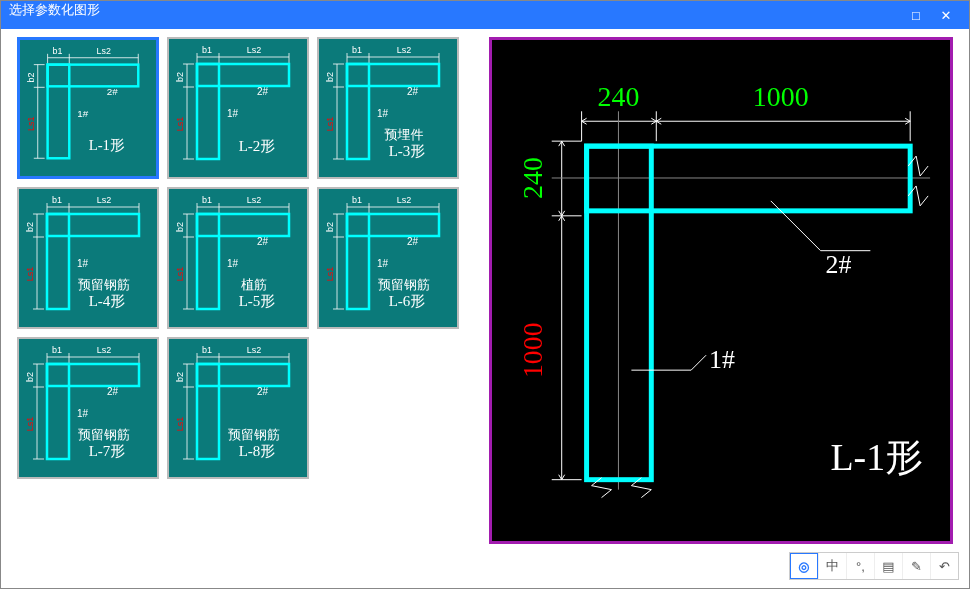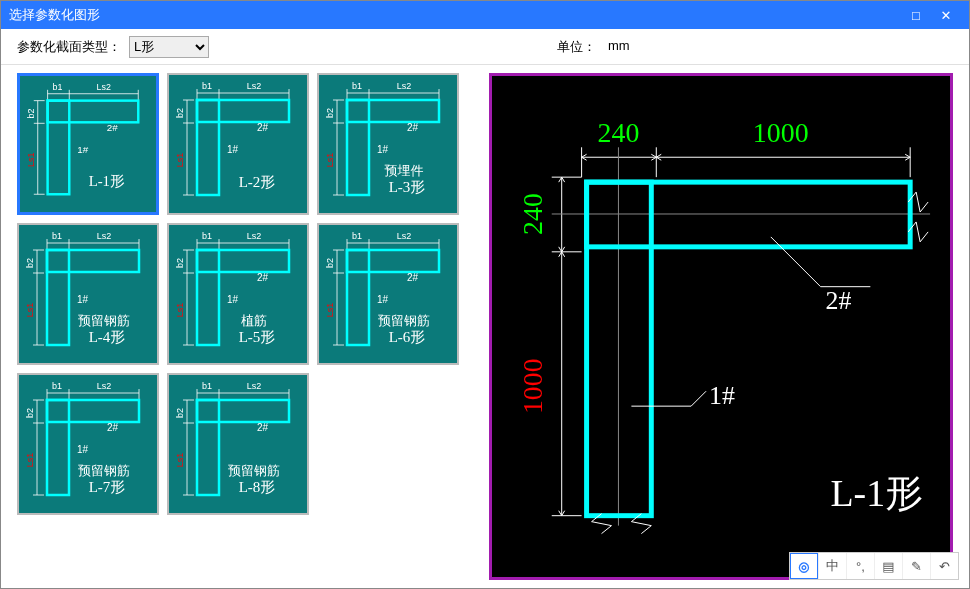--- a/index.html
+++ b/index.html
@@ -1,18 +1,18 @@
 <!DOCTYPE html>
 <html><head>
   <meta charset="utf-8">
   <style>
     * { box-sizing: border-box; margin: 0; padding: 0; }
     body { font-family: "Microsoft YaHei", sans-serif; font-size: 13px; background: #f0f0f0; overflow: hidden; }
     .window { width: 970px; height: 589px; background: #fff; border: 1px solid #888; position: relative; }
-    .titlebar { background: #2878ff; color: #fff; height: 28px; display: flex; align-items: center; padding: 0 8px; }
+    .titlebar { background: #2878ff; color: #fff; height: 28px; display: flex; padding: 0 8px; }
     .titlebar-text { flex: 1; font-size: 13px; }
     .titlebar-btn { width: 30px; height: 28px; display: flex; align-items: center; justify-content: center; cursor: pointer; color: #fff; }
     .toolbar { height: 36px; display: flex; align-items: center; padding: 0 16px; gap: 8px; border-bottom: 1px solid #e0e0e0; }
     .toolbar label { font-size: 13px; }
     .toolbar select { width: 80px; height: 22px; border: 1px solid #aaa; font-size: 13px; }
     .toolbar .unit-wrap { margin-left: 340px; display: flex; gap: 12px; }
     .content { display: flex; height: calc(100% - 64px); padding: 8px 16px; gap: 12px; justify-content: space-between; }
     .thumbs-panel { width: 460px; display: flex; flex-wrap: wrap; align-content: flex-start; gap: 8px; }
     .thumb { width: 142px; height: 142px; border: 2px solid #bbb; background: #0b7a7a; position: relative; cursor: pointer; }
     .thumb.selected { border: 3px solid #2878ff; }
@@ -30,30 +30,20 @@
   <div class="titlebar">
     <span class="titlebar-text">选择参数化图形</span>
     <div class="titlebar-btn">
         <span>□</span>
       </div>
     <div class="titlebar-btn">
         <span>✕</span>
       </div>
   </div>
 
-  <div class="toolbar">
-    <label>参数化截面类型：</label>
-    <select>
-      <option>L形</option>
-    </select>
-    <div class="unit-wrap">
-      <span>单位：</span>
-      <span>mm</span>
-    </div>
-  </div>
 
   <div class="content">
     <div class="thumbs-panel">
 
     <div class="thumb selected">
     <svg viewBox="0 0 138 138">
       <g stroke="#fff" stroke-width="0.8" fill="none">
         <line x1="28" y1="25" x2="28" y2="14"></line>
         <line x1="50" y1="25" x2="50" y2="14"></line>
         <line x1="120" y1="25" x2="120" y2="14"></line>

